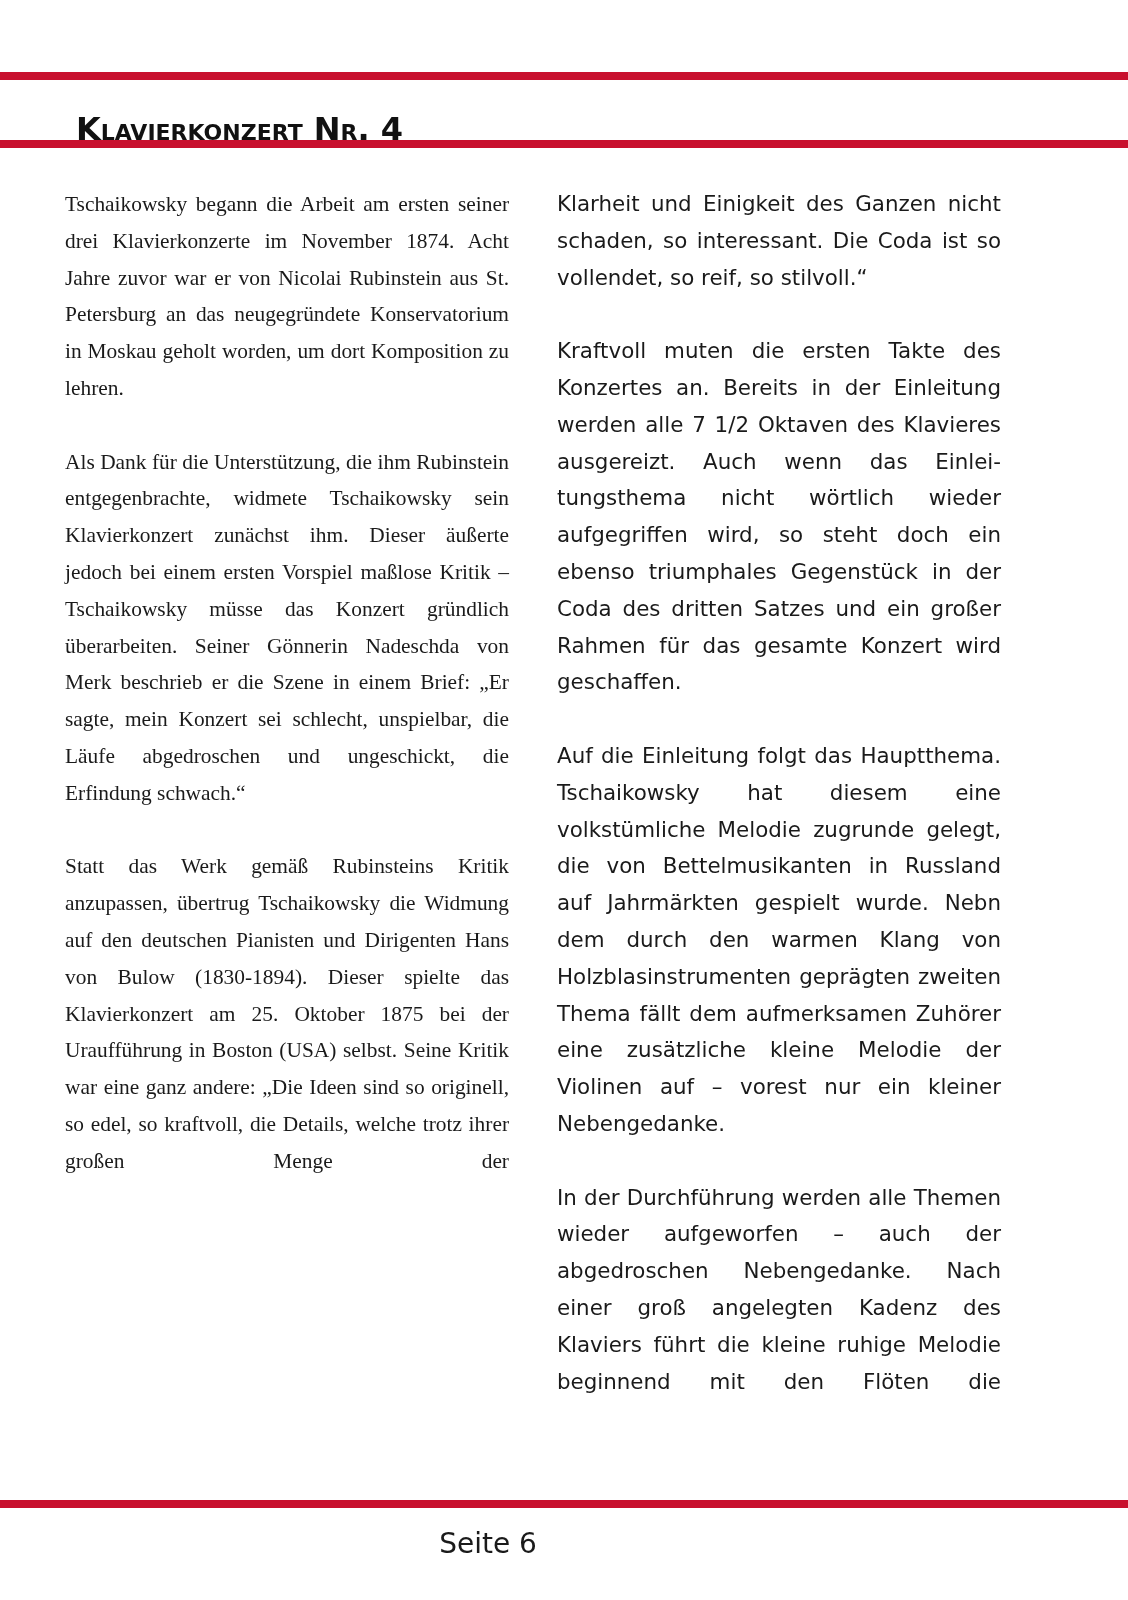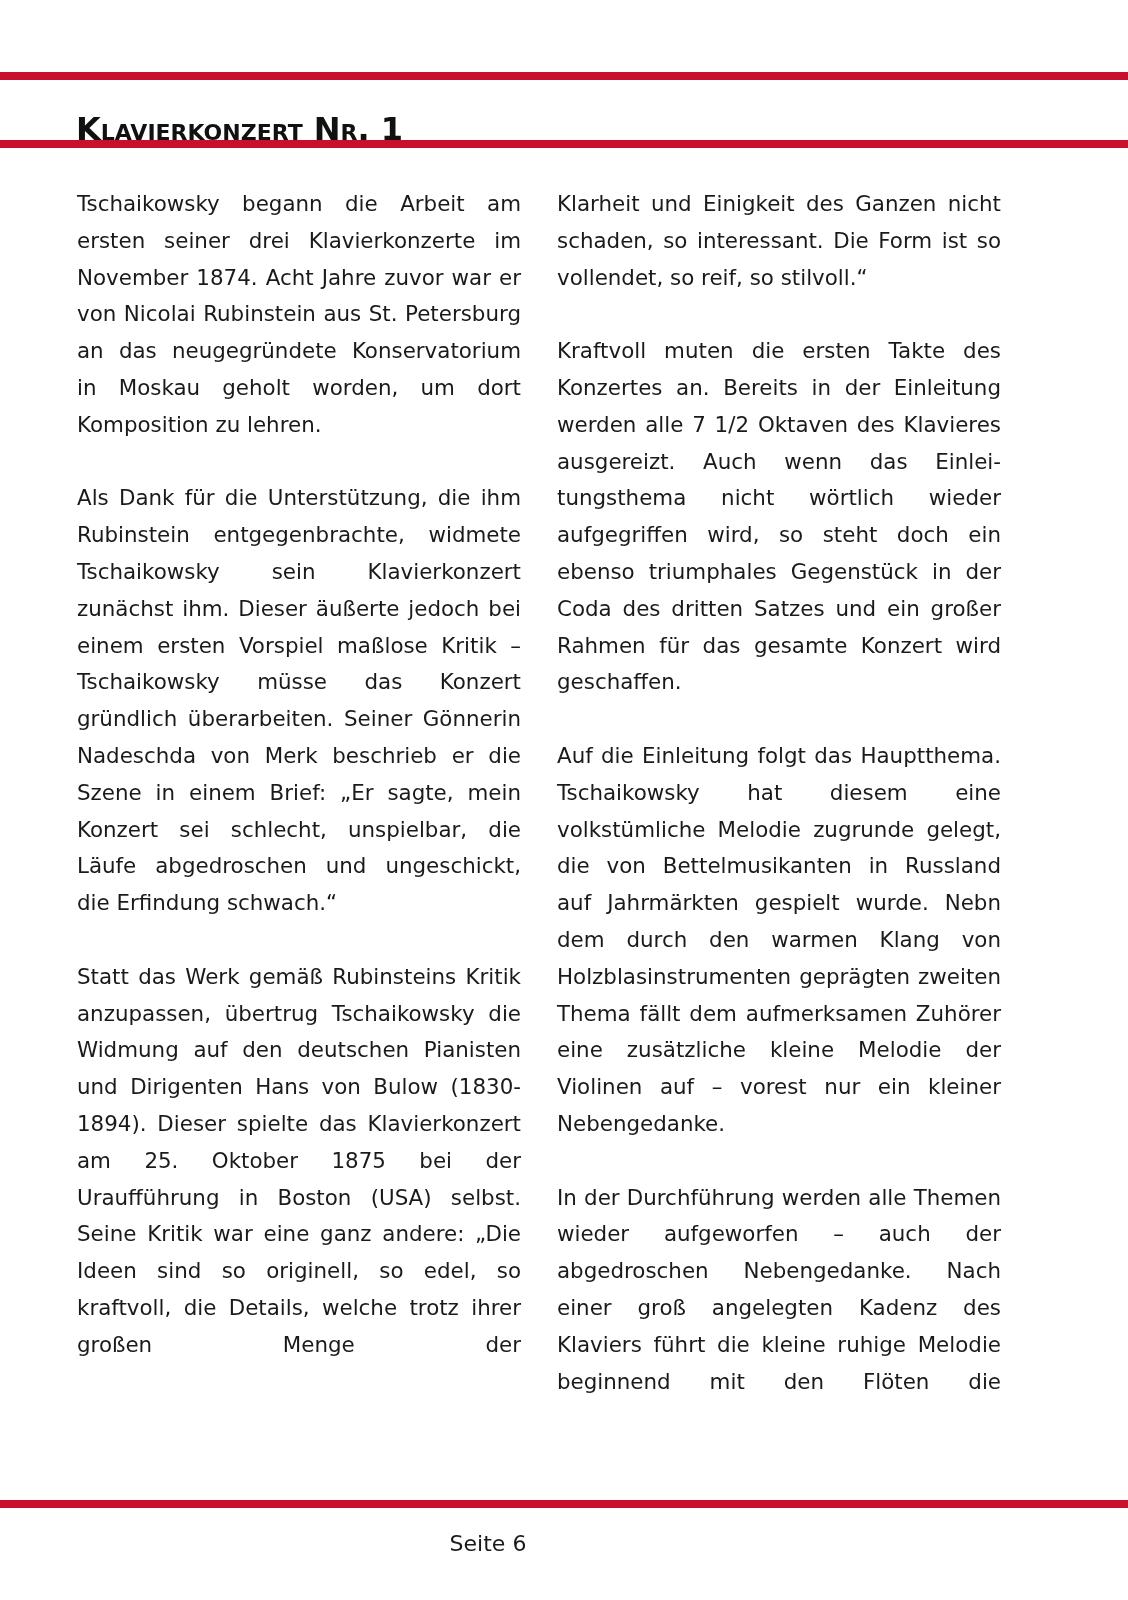--- a/index.html
+++ b/index.html
@@ -42,58 +42,58 @@
 
     .column {
       position: absolute;
       top: 186px;
       width: 444px;
       font-size: 21.4px;
       line-height: 36.8px;
       text-align: justify;
       hyphens: manual;
     }
-    .column-left { left: 77px; }
+    .column-left { left: 65px; font-family: Liberation Serif, serif; }
     .column-right { left: 557px; }
 
     .column p {
       margin: 0 0 36.8px 0;
       text-align: justify;
       text-align-last: left;
     }
     .column p.continues {
       text-align-last: justify;
       margin-bottom: 0;
     }
 
     .page-number {
       position: absolute;
       top: 1528px;
       left: 0;
       width: 976px;
       text-align: center;
-      font-size: 22px;
+      font-size: 28px;
       line-height: 32px;
       color: #1a1a1a;
     }
   </style>
 </head>
 <body>
 
 <div class="rule rule-top" style="background:#c8102e;"></div>
-<h1 class="page-title">Klavierkonzert Nr. 1</h1>
+<h1 class="page-title">Klavierkonzert Nr. 4</h1>
 <div class="rule rule-title-bottom" style="background:#c8102e;"></div>
 
 <div class="column column-left">
   <p>Tschaikowsky begann die Arbeit am ersten seiner drei Klavierkonzerte im November 1874. Acht Jahre zuvor war er von Nicolai Rubinstein aus St. Pe­tersburg an das neugegründete Kon­servatorium in Moskau geholt worden, um dort Komposition zu leh­ren.</p>
   <p>Als Dank für die Unterstützung, die ihm Rubinstein entgegenbrachte, widmete Tschaikowsky sein Klavier­konzert zunächst ihm. Dieser äußerte jedoch bei einem ersten Vorspiel maß­lose Kritik – Tschaikowsky müsse das Konzert gründlich überarbeiten. Sei­ner Gönnerin Nadeschda von Merk beschrieb er die Szene in einem Brief: „Er sagte, mein Konzert sei schlecht, unspielbar, die Läufe abgedroschen und ungeschickt, die Erfindung schwach.“</p>
   <p class="continues">Statt das Werk gemäß Rubinsteins Kritik anzupassen, übertrug Tschai­kowsky die Widmung auf den deut­schen Pianisten und Dirigenten Hans von Bulow (1830-1894). Dieser spielte das Klavierkonzert am 25. Oktober 1875 bei der Uraufführung in Boston (USA) selbst. Seine Kritik war eine ganz andere: „Die Ideen sind so origi­nell, so edel, so kraftvoll, die Details, welche trotz ihrer großen Menge der</p>
 </div>
 
 <div class="column column-right">
-  <p>Klarheit und Einigkeit des Ganzen nicht schaden, so interessant. Die Form ist so vollendet, so reif, so stil­voll.“</p>
+  <p>Klarheit und Einigkeit des Ganzen nicht schaden, so interessant. Die Coda ist so vollendet, so reif, so stil­voll.“</p>
   <p>Kraftvoll muten die ersten Takte des Konzertes an. Bereits in der Einleitung werden alle 7 1/2 Oktaven des Klavie­res ausgereizt. Auch wenn das Einlei­tungsthema nicht wörtlich wieder aufgegriffen wird, so steht doch ein ebenso triumphales Gegenstück in der Coda des dritten Satzes und ein großer Rahmen für das gesamte Kon­zert wird geschaffen.</p>
   <p>Auf die Einleitung folgt das Haupt­thema. Tschaikowsky hat diesem eine volkstümliche Melodie zugrunde ge­legt, die von Bettelmusikanten in Russland auf Jahrmärkten gespielt wurde. Nebn dem durch den warmen Klang von Holzblasinstrumenten ge­prägten zweiten Thema fällt dem aufmerksamen Zuhörer eine zusätzli­che kleine Melodie der Violinen auf – vorest nur ein kleiner Nebengedanke.</p>
   <p class="continues">In der Durchführung werden alle The­men wieder aufgeworfen – auch der abgedroschen Nebengedanke. Nach einer groß angelegten Kadenz des Klaviers führt die kleine ruhige Melo­die beginnend mit den Flöten die</p>
 </div>
 
 <div class="rule rule-footer" style="background:#c8102e;"></div>
 <div class="page-number">Seite 6</div>
 
 </body></html>

